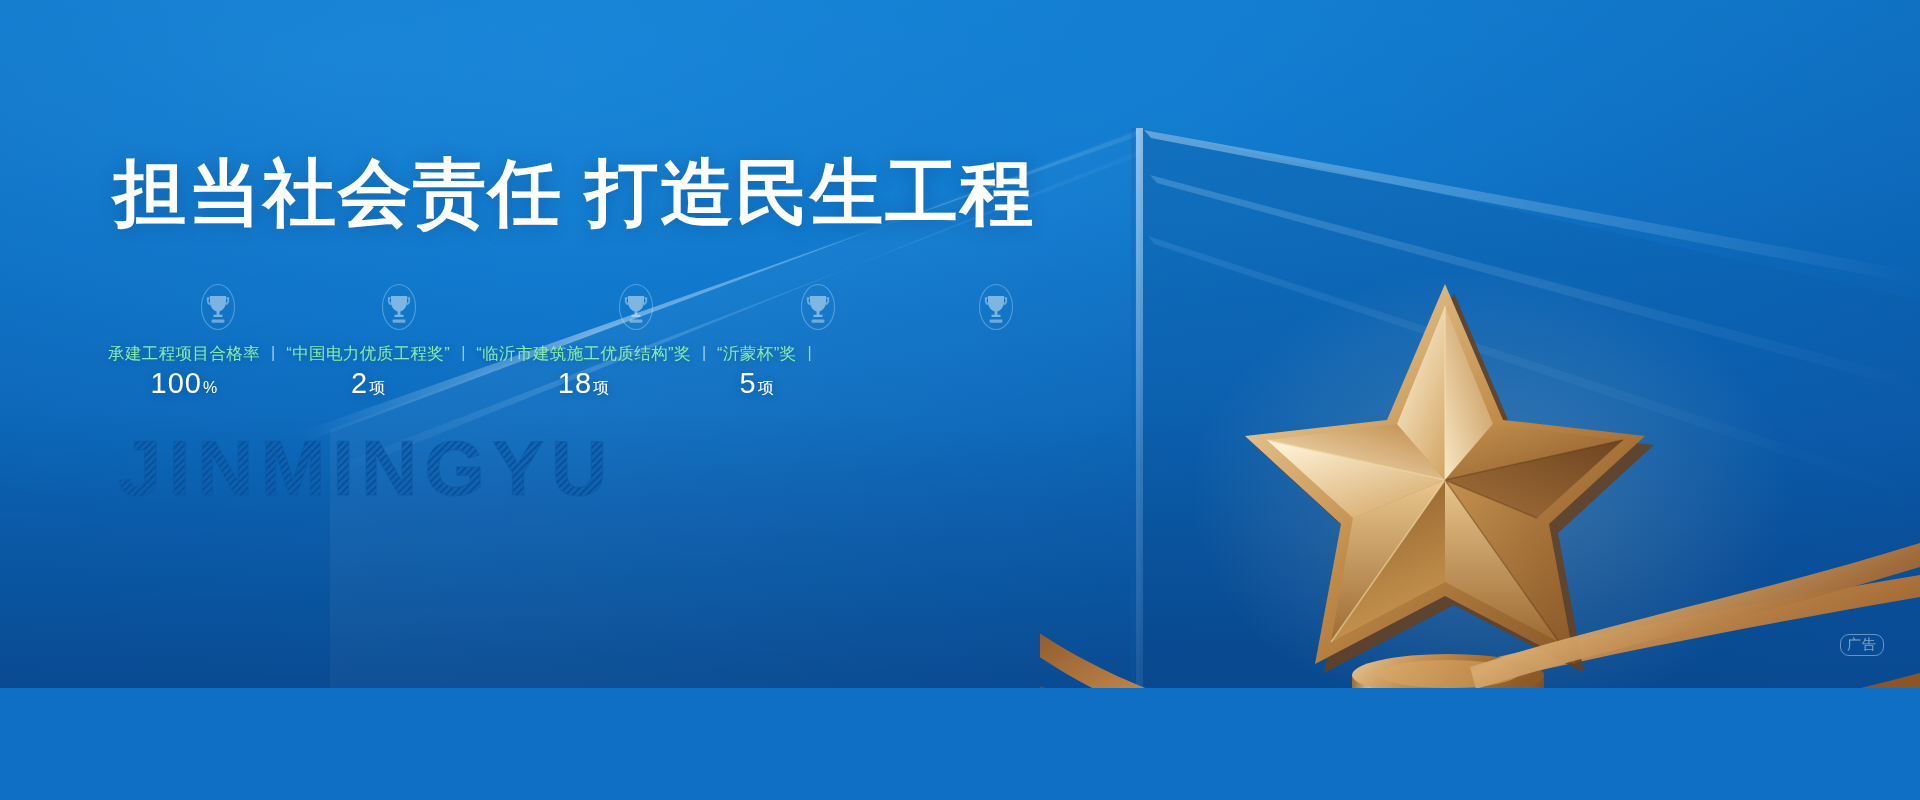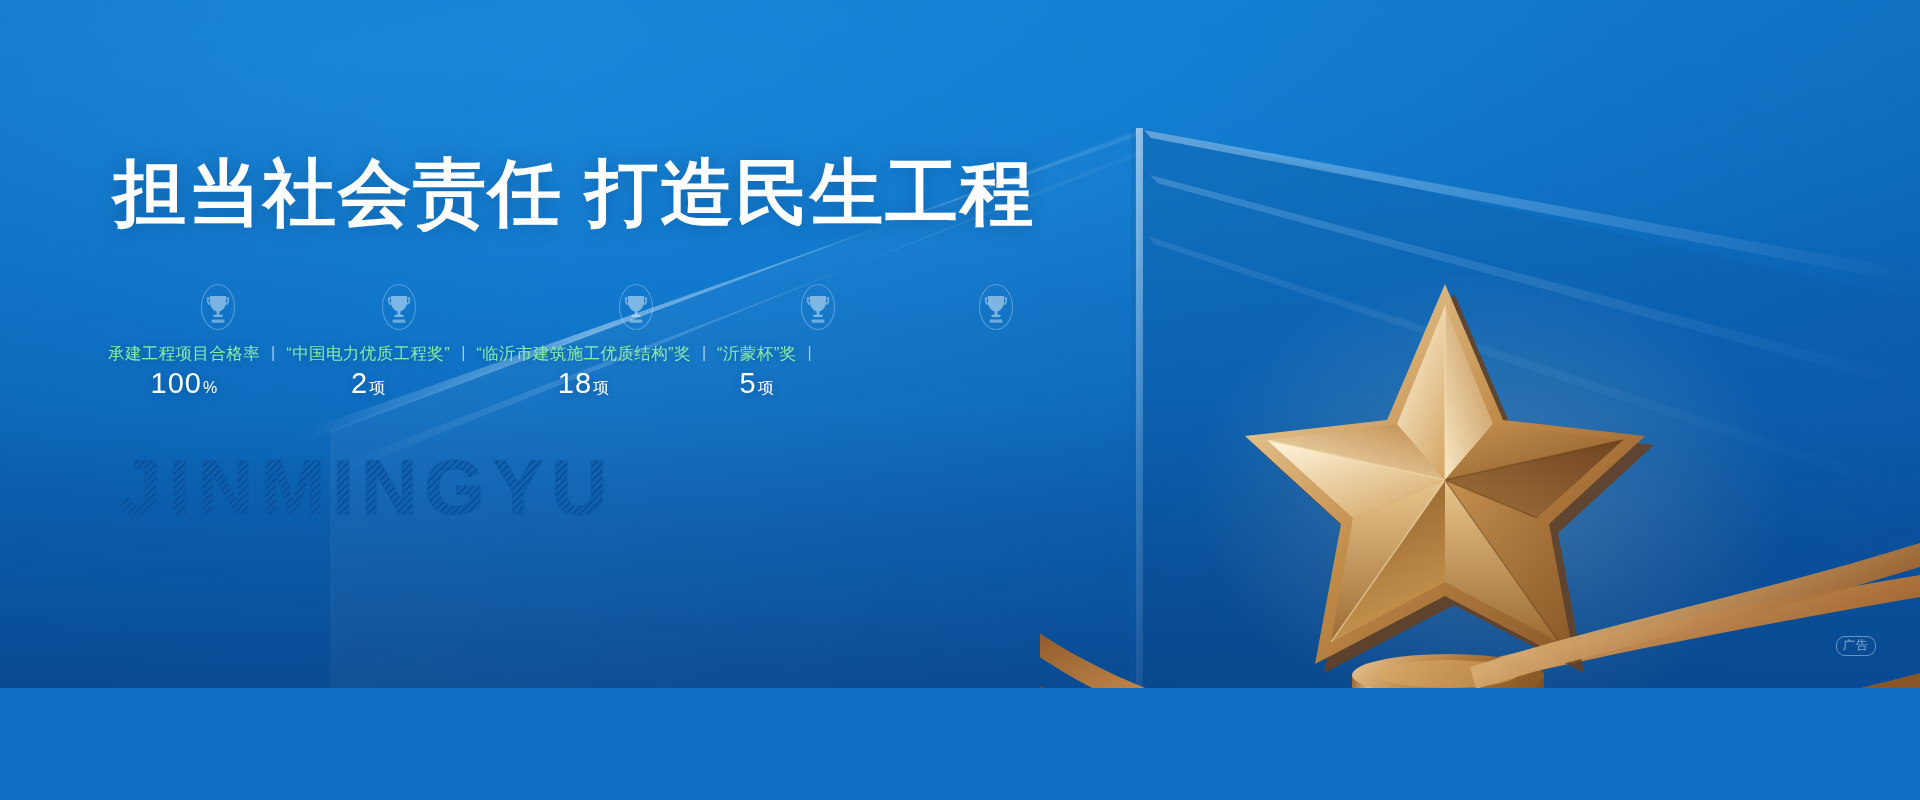--- a/index.html
+++ b/index.html
@@ -92,39 +92,39 @@
     margin:0 11px;
     color:#bcdcf4;
     font-size:16px;
     line-height:1.35;
     opacity:.85;
     user-select:none;
   }
 
   
   .watermark{
-    position:absolute; left:118px; top:444px;
+    position:absolute; left:118px; top:425px;
     width:560px; height:90px;
   }
   .watermark svg{ display:block; width:560px; height:90px; }
 
   
   .award{
     position:absolute; left:1040px; top:275px;
     width:880px; height:525px;
   }
   .award svg{ display:block; width:880px; height:525px; }
 
   
   .ad-badge{
-    position:absolute; right:44px; bottom:32px;
+    position:absolute; right:36px; bottom:32px;
     border:1px solid rgba(214,234,250,.45);
     border-radius:9px;
     padding:1px 6px 2px;
-    font-size:12px;
+    font-size:14px;
     color:rgba(222,238,252,.55);
     letter-spacing:1px;
     line-height:1.25;
     user-select:none;
   }
 </style>
 </head>
 <body>
 
 <div id="banner">

